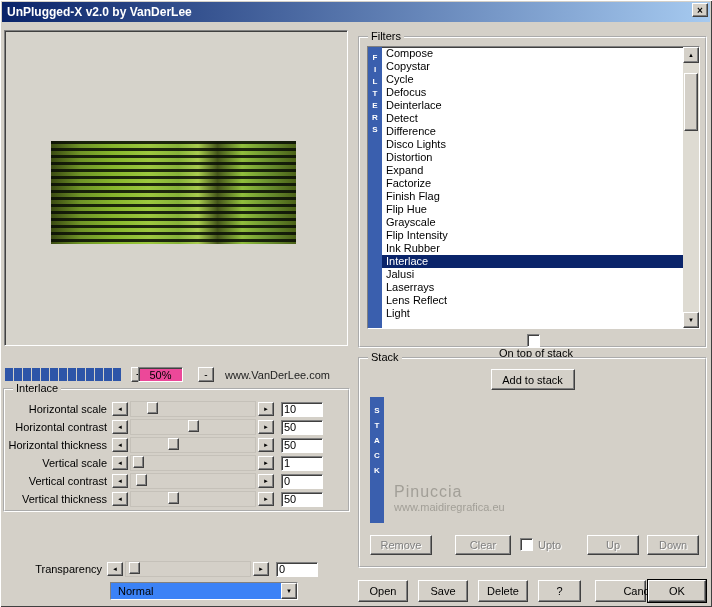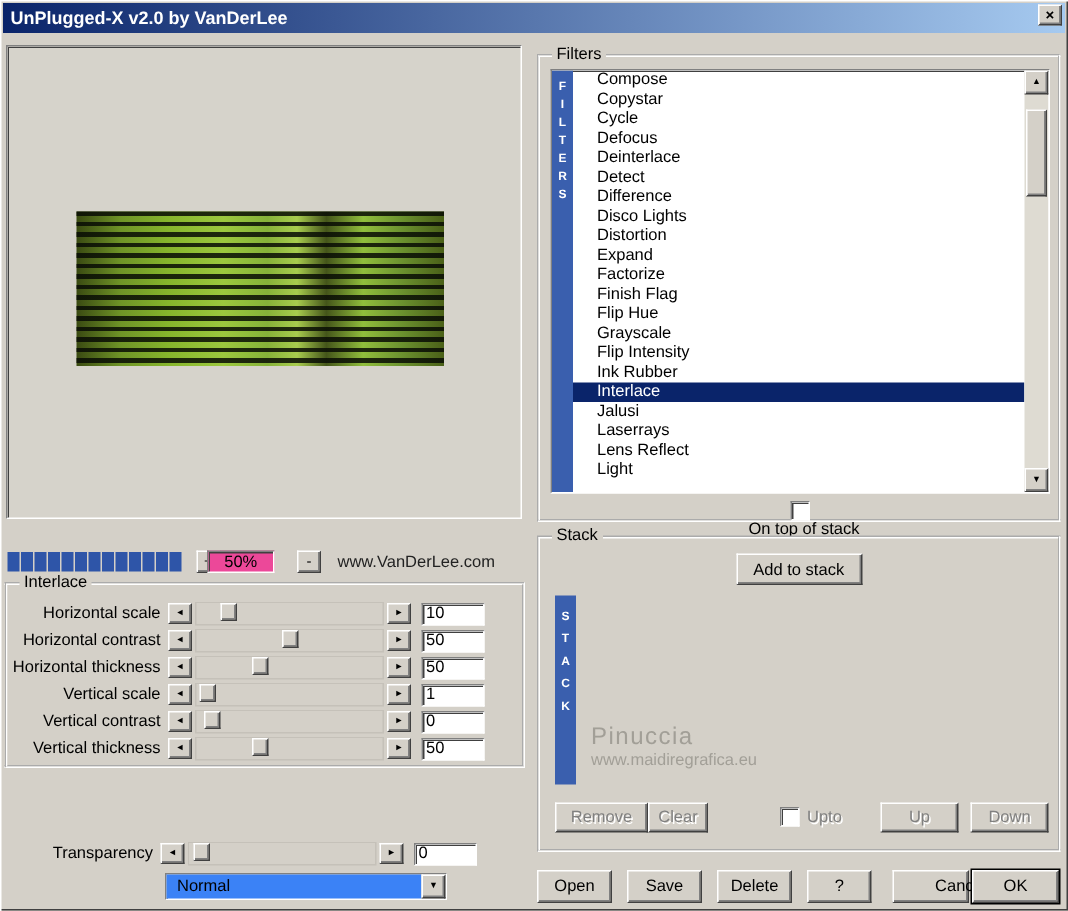--- a/index.html
+++ b/index.html
@@ -78,41 +78,41 @@
   .combo-field { flex:1; display:flex; align-items:center; padding-left:7px; background:#3b82f6; }
   .combo-btn { width:16px; font-size:6px; }
 
   
   .gb-filters { left:358px; top:36px; width:349px; height:312px; }
   .filters-list { position:absolute; left:7px; top:8px; width:333px; height:283px; background:#ffffff; display:flex; overflow:hidden; }
   .vbar { width:14px; background:#3a5fae; display:flex; flex-direction:column; align-items:center; padding-top:5px; flex:none; }
   .vletter { color:#ffffff; font-size:8px; font-weight:bold; line-height:12px; }
   .vbar-stack .vletter { line-height:15px; }
   .list-items { flex:1; overflow:hidden; }
-  .filter-item { height:13px; line-height:13px; padding-left:16px; white-space:nowrap; }
+  .filter-item { height:13px; line-height:13px; padding-left:4px; white-space:nowrap; }
   .filter-item.selected { background:#0a246a; color:#ffffff; }
   .scrollbar { width:16px; flex:none; display:flex; flex-direction:column; background:#dedbd2; }
   .scroll-btn { width:16px; height:16px; font-size:6px; flex:none; }
   .scroll-track { flex:1; position:relative; }
   .scroll-thumb { position:absolute; left:0; top:10px; width:14px; height:58px; margin:0 1px; }
   .ontop-row { position:absolute; left:134px; top:296px; display:flex; align-items:center;flex-direction:column; }
   .checkbox { width:13px; height:13px; background:#ffffff; border:1px solid; border-color:#808080 #ffffff #ffffff #808080; box-shadow: inset 1px 1px 0 #404040; flex:none; }
   .ontop-row span.lbl { margin-left:5px; }
 
   
   .gb-stack { left:358px; top:357px; width:349px; height:211px; }
   .add-btn { position:absolute; left:50%; transform:translateX(-50%); top:10px; width:84px; height:21px; }
   .stack-bar { position:absolute; left:10px; top:38px; width:14px; height:126px; padding-top:6px; }
   .watermark { position:absolute; left:34px; top:124px; color:rgba(120,118,112,0.55); }
   .watermark .wm-name { font-size:16px; letter-spacing:1px; }
   .watermark .wm-site { font-size:11px; }
   .stack-controls { position:absolute; left:0; top:176px; width:100%; height:22px; }
   .sc-btn { position:absolute; height:20px; }
   .remove-btn { left:10px; width:62px; }
-  .clear-btn { left:72px; width:40px; }
+  .clear-btn { left:95px; width:56px; }
   .upto-row { position:absolute; left:160px; top:3px; display:flex; align-items:center; }
   .upto-row span.lbl { margin-left:5px; }
   .up-btn { left:227px; width:52px; }
   .down-btn { left:287px; width:52px; }
 
   
   .action-btn { position:absolute; top:580px; height:22px; }
   .open-btn { left:358px; width:50px; }
   .save-btn { left:418px; width:50px; }
   .delete-btn { left:478px; width:50px; }

